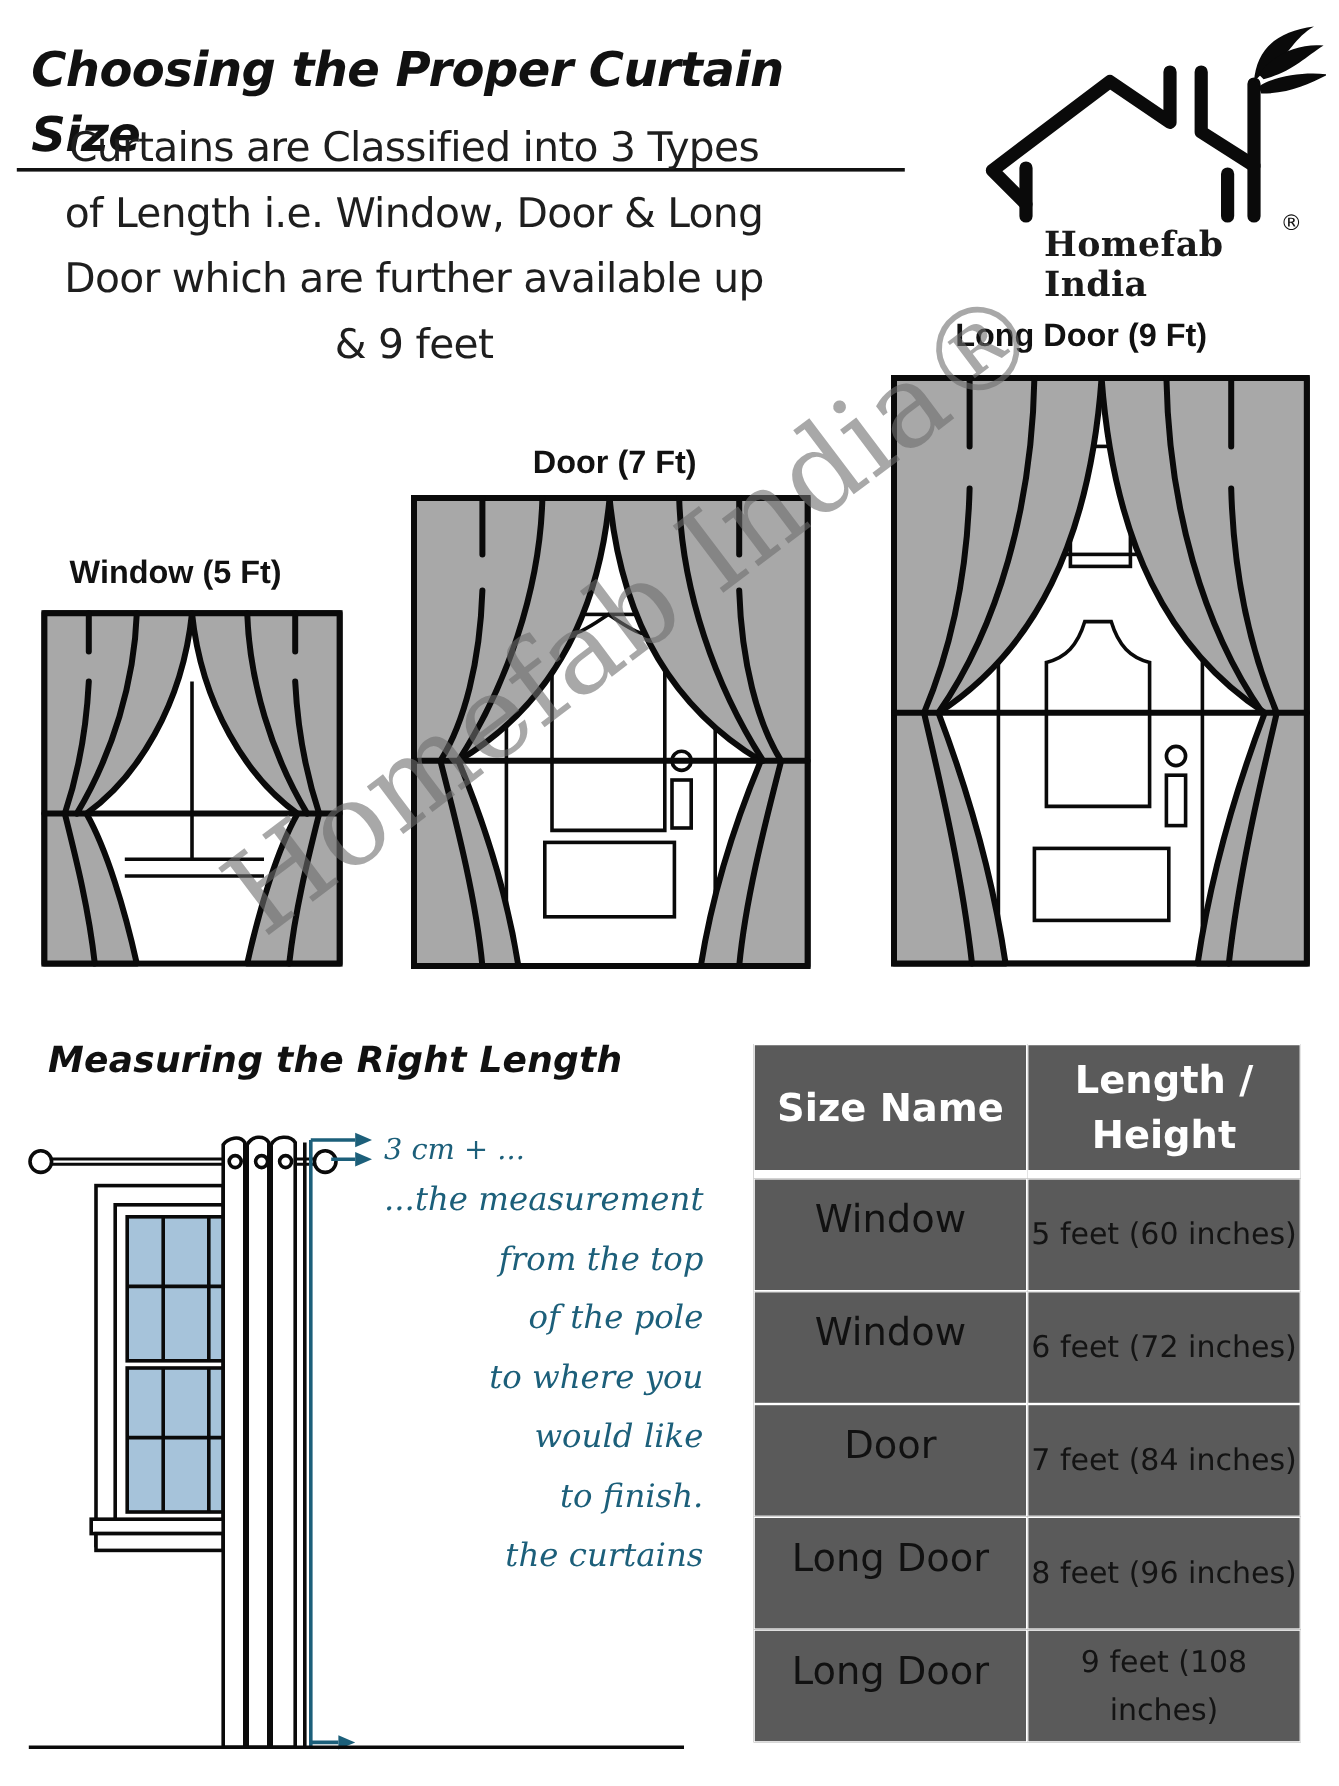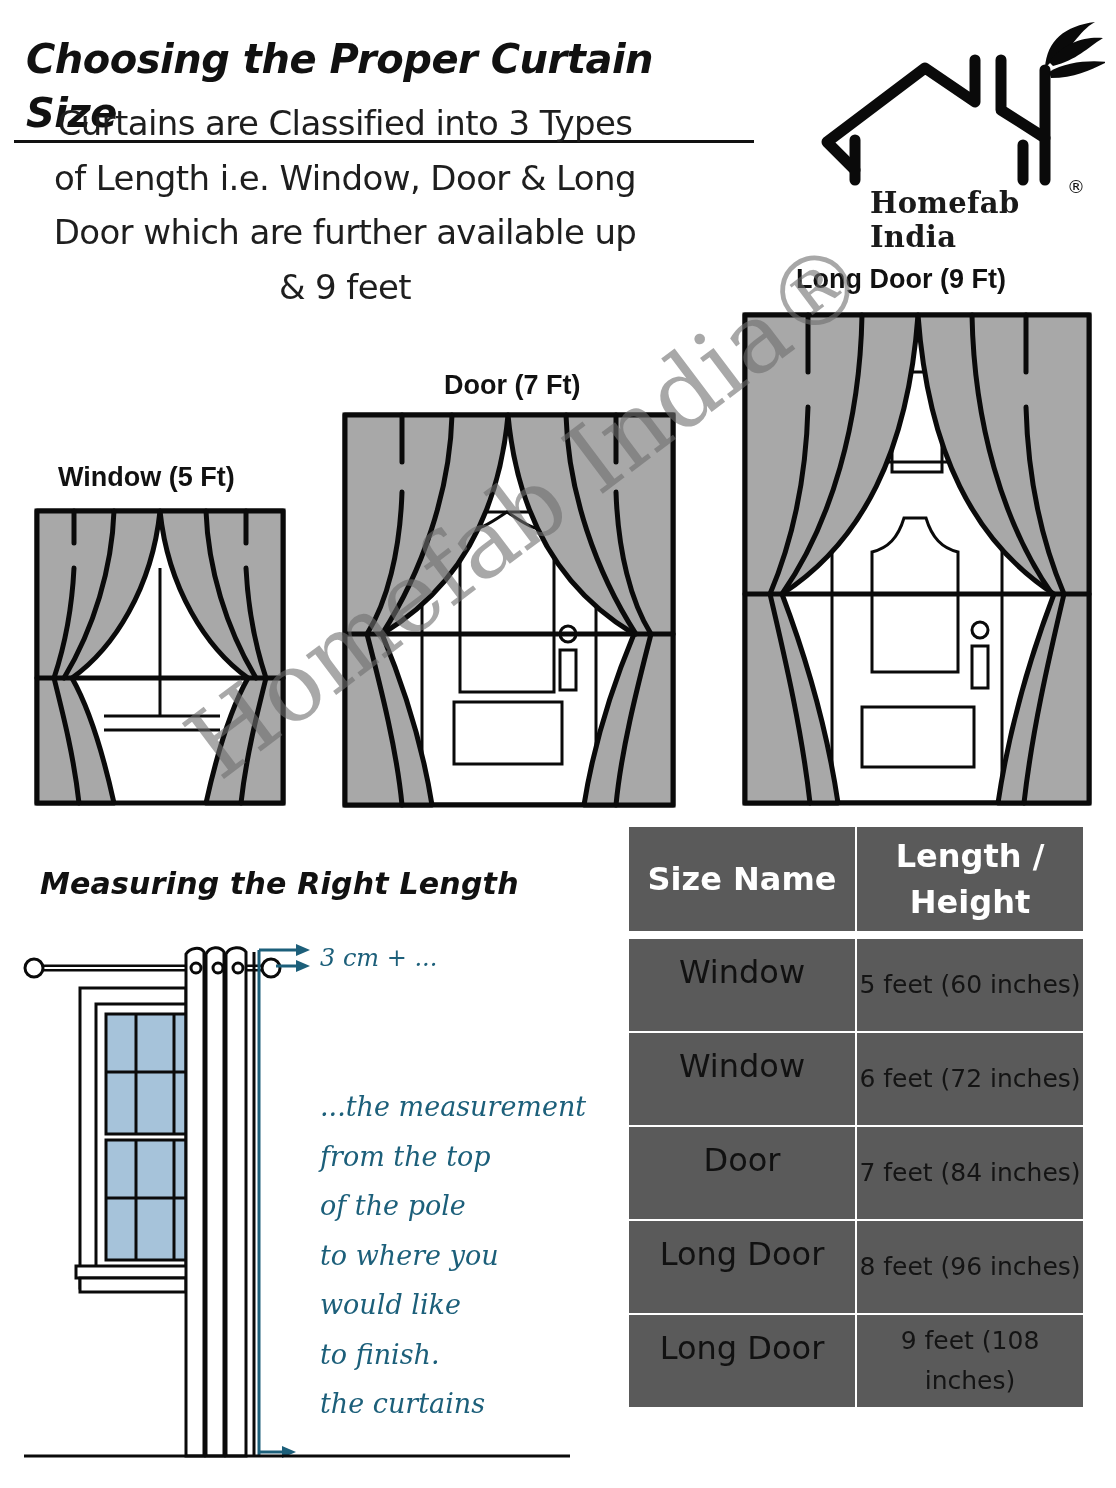--- a/index.html
+++ b/index.html
@@ -46,21 +46,21 @@
     position: absolute; left: 40px; top: 866px;
     font-family: "DejaVu Sans", sans-serif; font-weight: bold; font-style: italic;
     font-size: 30px; color: #111; letter-spacing: 0.2px;
   }
   .teal-text {
     position: absolute; font-family: "DejaVu Serif", serif; font-style: italic;
     color: #1c5f7a; font-size: 27px; line-height: 49.5px;
   }
 
   .table {
-    position: absolute; left: 628px; top: 826px; width: 456px;
+    position: absolute; left: 628px; top: 870px; width: 456px;
     border-collapse: separate; border-spacing: 0;
   }
   .table td, .table th {
     background: #5a5a5a; border: 1.5px solid #fff; text-align: center; vertical-align: middle;
   }
   .table th {
     color: #ffffff; font-family: "DejaVu Sans", sans-serif; font-weight: bold; font-size: 32px;
     line-height: 46px; height: 112px; border-bottom: 7px solid #fff;
   }
   .table td.name { font-family: "DejaVu Sans", sans-serif; font-size: 32px; color: #111; width: 228px; height: 94px; vertical-align: top; padding-top: 14px; }
@@ -180,21 +180,21 @@
   <polygon points="282,8 296,14 282,20" fill="#1c5f7a"></polygon>
   <line x1="262" y1="30" x2="282" y2="30" stroke="#1c5f7a" stroke-width="3"></line>
   <polygon points="282,24 296,30 282,36" fill="#1c5f7a"></polygon>
   <line x1="245" y1="516" x2="268" y2="516" stroke="#1c5f7a" stroke-width="3"></line>
   <polygon points="268,510 282,516 268,522" fill="#1c5f7a"></polygon>
 
   <line x1="10" y1="520" x2="556" y2="520" stroke="#0a0a0a" stroke-width="3"></line>
 </svg>
 
 <div class="teal-text" style="left:320px; top:934px; font-size:24px;">3 cm + ...</div>
-<div class="teal-text" style="left:320px; top:1082px;">
+<div class="teal-text" style="left:320px; top:975px;text-align:right;">
   <div>...the measurement</div>
   <div>from the top</div>
   <div>of the pole</div>
   <div>to where you</div>
   <div>would like</div>
   <div>to finish.</div>
   <div>the curtains</div>
 </div>
 
 <table class="table">

